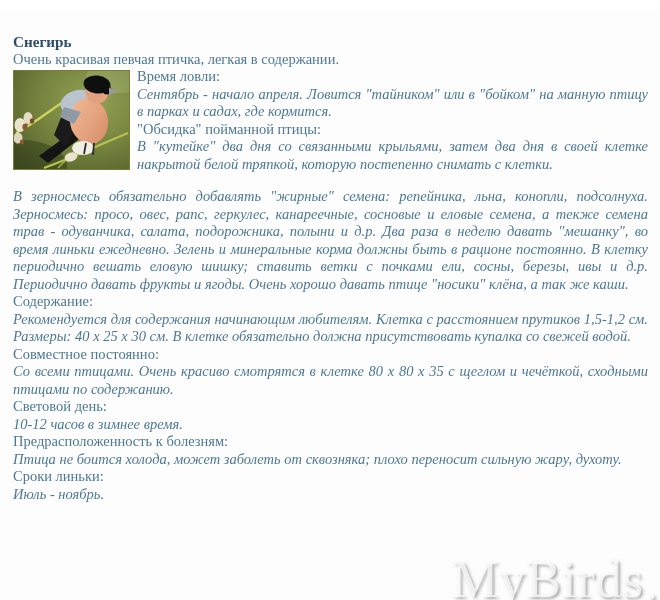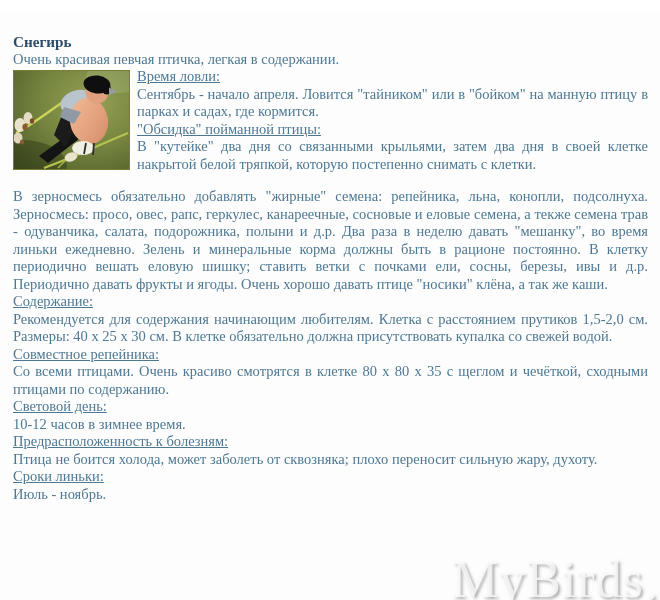--- a/index.html
+++ b/index.html
@@ -8,22 +8,22 @@
     position:relative;
     width:660px; height:600px; overflow:hidden;
     background:#fdfdfd;
     font-family:"Liberation Serif","DejaVu Serif",serif;
     font-size:14.5px; line-height:17.5px;
     color:#4d7893;
     padding:22px 12px 0 13px;
     margin-top:11px;
   }
   .title { font-weight:bold; color:#2d4d68; font-size:15.2px; }
-  .sec .h { text-decoration:underline; }
-  .sec .b { text-align:justify; }
+  .sec .h { }
+  .sec .b { text-align:justify;font-style:italic; }
   .photo {
     float:left; width:117px; height:100px;
     margin:2px 7px 18px 0;
     border:1px solid #7c7c34;
     background:#70803a;
   }
   .photo svg { display:block; width:100%; height:100%; }
   .clearleft { clear:left; }
   .watermark {
     position:absolute; left:452px; top:541px;
@@ -98,25 +98,25 @@
     <div class="h">"Обсидка" пойманной птицы:</div>
     <p class="b">В "кутейке" два дня со связанными крыльями, затем два дня в своей клетке накрытой белой тряпкой, которую постепенно снимать с клетки.</p>
   </div>
 
   <div class="sec clearleft">
     <p class="b">В зерносмесь обязательно добавлять "жирные" семена: репейника, льна, конопли, подсолнуха. Зерносмесь: просо, овес, рапс, геркулес, канареечные, сосновые и еловые семена, а текже семена трав - одуванчика, салата, подорожника, полыни и д.р. Два раза в неделю давать "мешанку", во время линьки ежедневно. Зелень и минеральные корма должны быть в рационе постоянно. В клетку периодично вешать еловую шишку; ставить ветки с почками ели, сосны, березы, ивы и д.р. Периодично давать фрукты и ягоды. Очень хорошо давать птице "носики" клёна, а так же каши.</p>
   </div>
 
   <div class="sec">
     <div class="h">Содержание:</div>
-    <p class="b">Рекомендуется для содержания начинающим любителям. Клетка с расстоянием прутиков 1,5-2,0 см. Размеры: 40 х 25 х 30 см. В клетке обязательно должна присутствовать купалка со свежей водой.</p>
+    <p class="b">Рекомендуется для содержания начинающим любителям. Клетка с расстоянием прутиков 1,5-1,2 см. Размеры: 40 х 25 х 30 см. В клетке обязательно должна присутствовать купалка со свежей водой.</p>
   </div>
 
   <div class="sec">
-    <div class="h">Совместное репейника:</div>
+    <div class="h">Совместное постоянно:</div>
     <p class="b">Со всеми птицами. Очень красиво смотрятся в клетке 80 х 80 х 35 с щеглом и чечёткой, сходными птицами по содержанию.</p>
   </div>
 
 
   <div class="sec">
     <div class="h">Световой день:</div>
     <p class="b">10-12 часов в зимнее время.</p>
   </div>
 
   <div class="sec">

